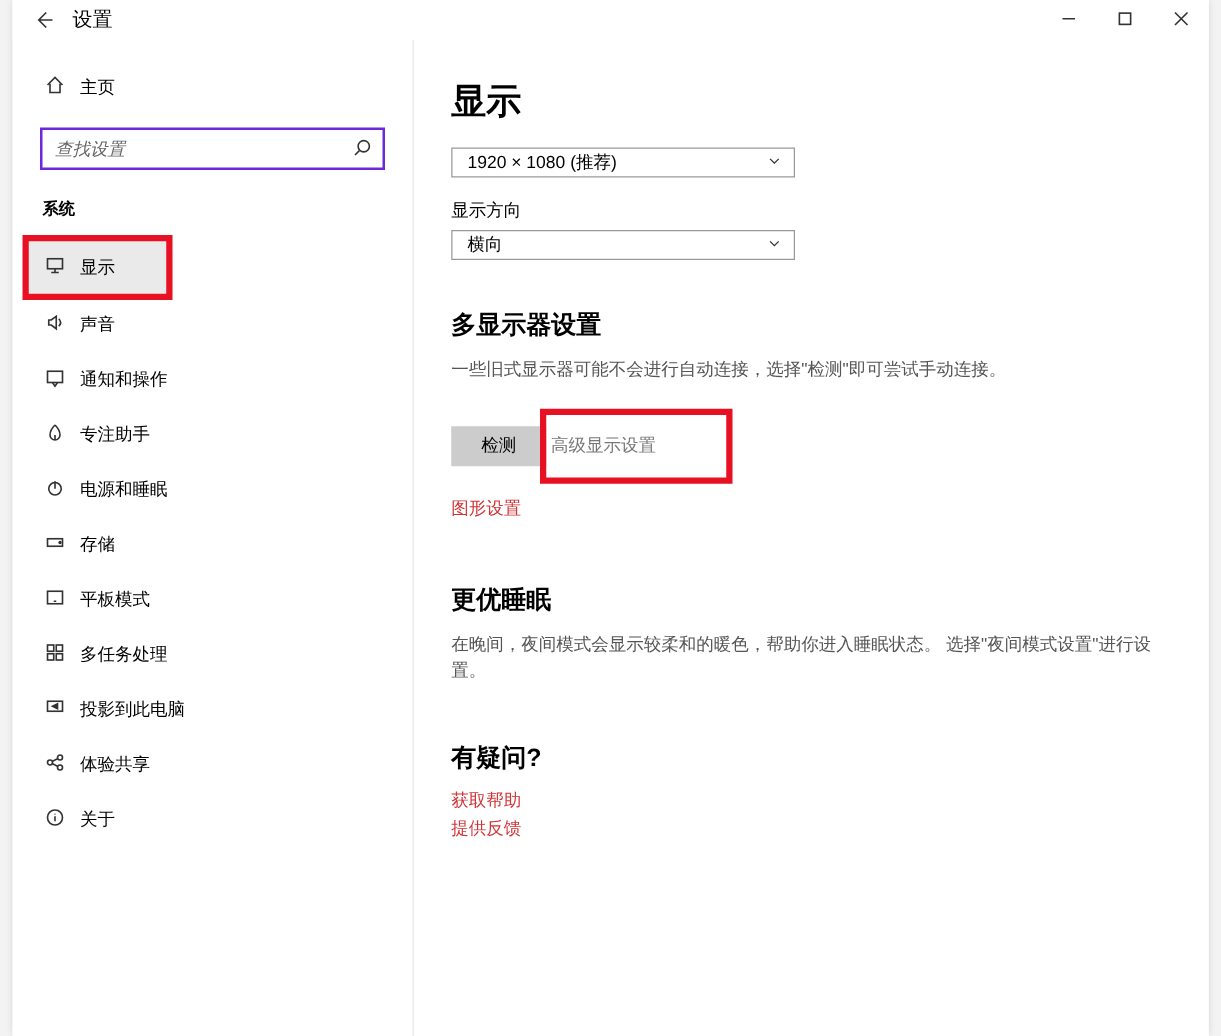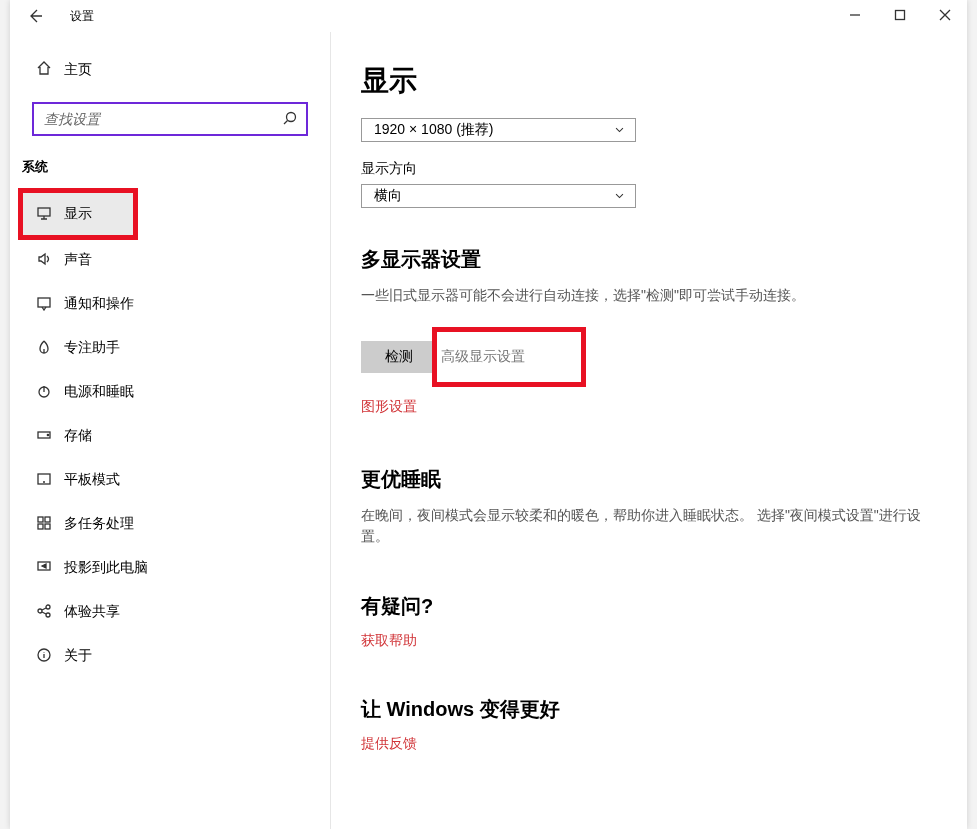--- a/index.html
+++ b/index.html
@@ -23,22 +23,22 @@
   }
   .back-btn {
     width: 30px;
     height: 30px;
     display: flex;
     align-items: center;
     justify-content: center;
     font-size: 16px;
   }
   .title-txt {
-    margin-left: 20px;
-    font-size: 12px;
+    margin-left: 8px;
+    font-size: 16px;
   }
   .win-controls {
     position: absolute;
     right: 0;
     top: 0;
     display: flex;
   }
   .win-btn {
     width: 45px;
     height: 30px;
@@ -86,21 +86,21 @@
     border: none;
     outline: none;
     font-size: 14px;
     font-style: italic;
     color: #666;
     background: transparent;
   }
   .search-input::placeholder { font-style: italic; color: #666; }
   .search-icon { font-size: 14px; color: #333; font-family: "Segoe MDL2 Assets", sans-serif; transform: scaleX(-1); }
   .section-title {
-    padding-left: 12px;
+    padding-left: 24px;
     font-size: 13px;
     font-weight: 600;
     margin-bottom: 14px;
   }
   .nav-list { }
   .nav-item {
     display: flex;
     align-items: center;
     height: 44px;
     padding-left: 26px;
@@ -374,18 +374,17 @@
         </div>
 
         <a class="link" style="margin-top:16px">图形设置</a>
 
         <h2 class="section-heading" style="margin-top:50px">更优睡眠</h2>
         <div class="desc-text">在晚间，夜间模式会显示较柔和的暖色，帮助你进入睡眠状态。 选择"夜间模式设置"进行设置。</div>
 
         <h2 class="section-heading" style="margin-top:46px">有疑问?</h2>
         <a class="link" style="margin-top:4px">获取帮助</a>
 
-        <h2 class="section-heading" style="margin-top:46px">让 Windows 变得更好</h2>
         <a class="link" style="margin-top:4px">提供反馈</a>
       </div>
     </div>
   </div>
 </div>
 
 </body></html>

